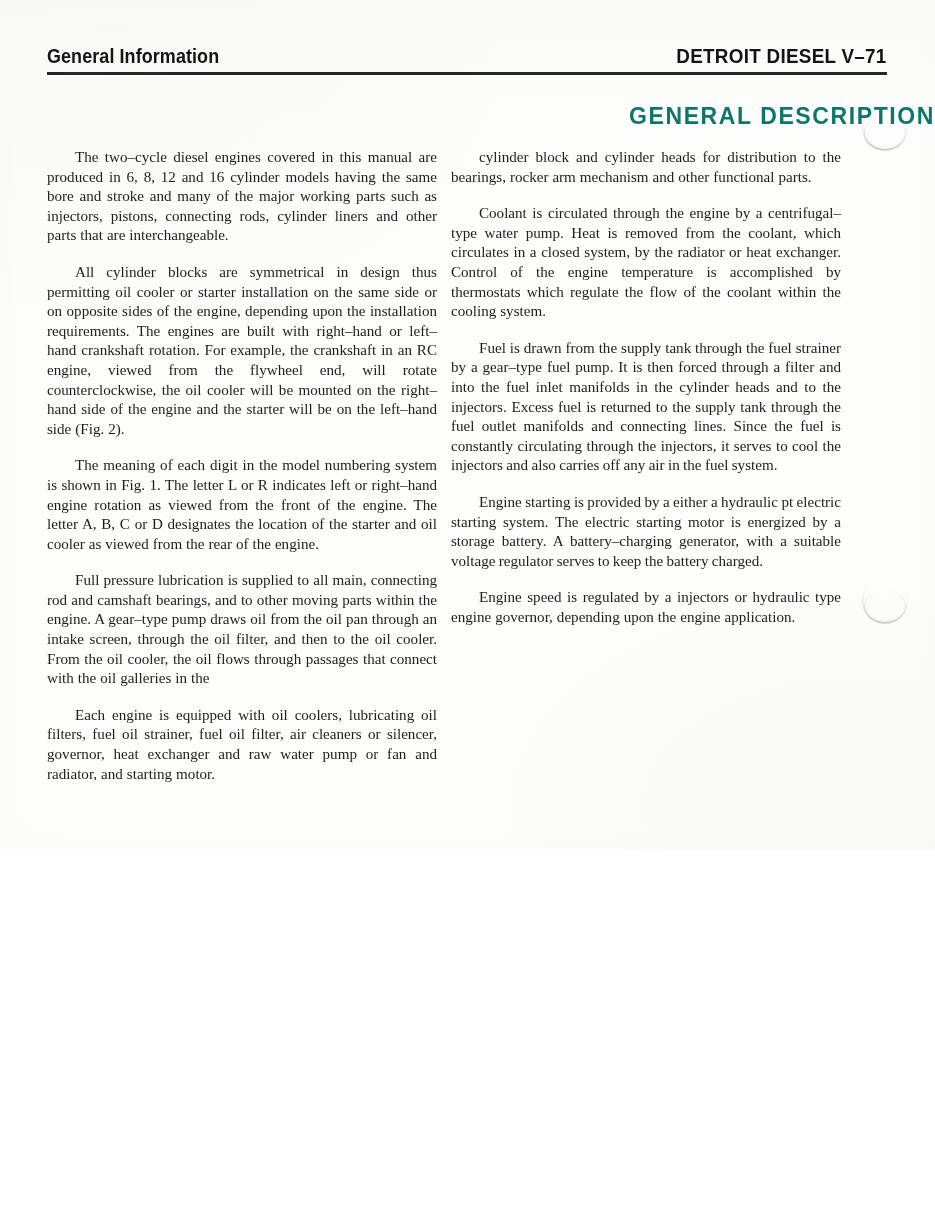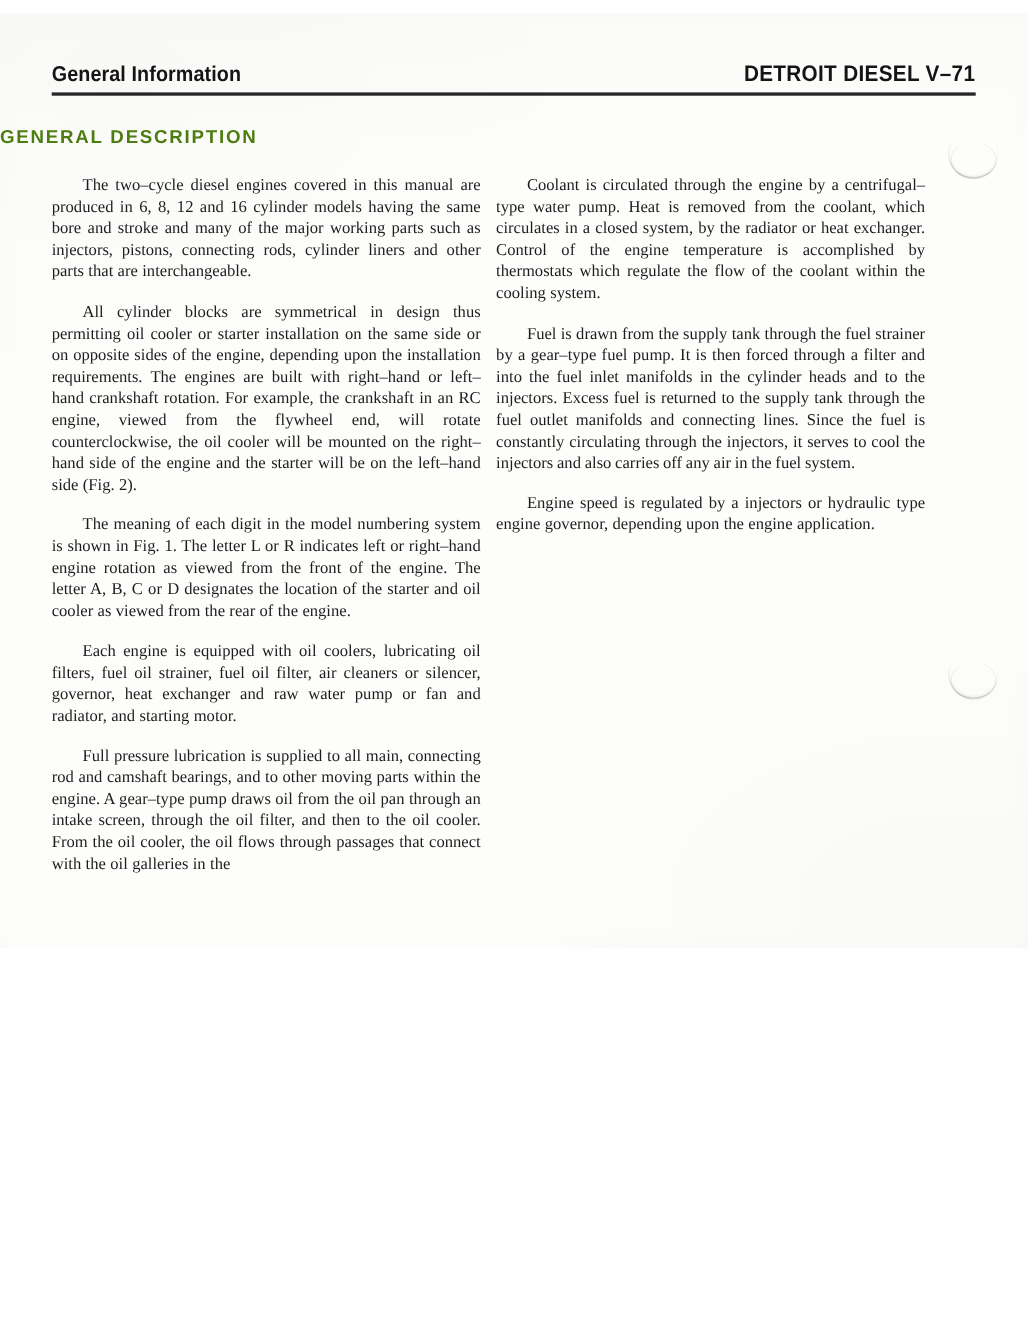--- a/index.html
+++ b/index.html
@@ -5,21 +5,21 @@
 <style>
   html, body {
     margin: 0;
     padding: 0;
     background: #ffffff;
   }
   #page {
     position: relative;
     width: 935px;
     height: 850px;
-    margin: 12px auto;
+    margin: 0 auto;
     background: #fdfdfc;
     overflow: hidden;
     font-family: "Liberation Serif", "DejaVu Serif", serif;
     color: #1b1b1b;
     
     box-shadow: inset 0 0 60px rgba(0,0,0,0.012);
   }
 
   
   .scan-tint {
@@ -62,26 +62,26 @@
     height: 2.5px;
     background: #262626;
   }
 
   
   .section-title {
     position: absolute;
     left: 0;
     right: 0;
     top: 103px;
-    text-align: left;
+    text-align: right;
     font-family: "Liberation Sans", "DejaVu Sans", sans-serif;
     font-weight: bold;
-    font-size: 17px;
+    font-size: 23px;
     letter-spacing: 1.6px;
-    color: #4d7c0f;
+    color: #0f766e;
   }
 
   
   .columns {
     position: absolute;
     left: 47px;
     top: 148px;
     width: 806px;
     display: flex;
     gap: 14px;
@@ -188,27 +188,29 @@
   <div class="head-rule"></div>
 
   <div class="section-title">GENERAL DESCRIPTION</div>
 
   <div class="columns">
 
     <div class="col">
       <p>The two–cycle diesel engines covered in this manual are produced in 6, 8, 12 and 16 cylinder models having the same bore and stroke and many of the major working parts such as injectors, pistons, connecting rods, cylinder liners and other parts that are interchangeable.</p>
       <p>All cylinder blocks are symmetrical in design thus permitting oil cooler or starter installation on the same side or on opposite sides of the engine, depending upon the installation requirements. The engines are built with right–hand or left–hand crankshaft rotation. For example, the crankshaft in an RC engine, viewed from the flywheel end, will rotate counterclockwise, the oil cooler will be mounted on the right–hand side of the engine and the starter will be on the left–hand side (Fig. 2).</p>
       <p>The meaning of each digit in the model numbering system is shown in Fig. 1. The letter L or R indicates left or right–hand engine rotation as viewed from the front of the engine. The letter A, B, C or D designates the location of the starter and oil cooler as viewed from the rear of the engine.</p>
+      <p>Full pressure lubrication is supplied to all main, connecting rod and camshaft bearings, and to other moving parts within the engine. A gear–type pump draws oil from the oil pan through an intake screen, through the oil filter, and then to the oil cooler. From the oil cooler, the oil flows through passages that connect with the oil galleries in the</p>
       <p>Each engine is equipped with oil coolers, lubricating oil filters, fuel oil strainer, fuel oil filter, air cleaners or silencer, governor, heat exchanger and raw water pump or fan and radiator, and starting motor.</p>
-      <p>Full pressure lubrication is supplied to all main, connecting rod and camshaft bearings, and to other moving parts within the engine. A gear–type pump draws oil from the oil pan through an intake screen, through the oil filter, and then to the oil cooler. From the oil cooler, the oil flows through passages that connect with the oil galleries in the</p>
     </div>
 
     <div class="col">
+      <p>cylinder block and cylinder heads for distribution to the bearings, rocker arm mechanism and other functional parts.</p>
       <p>Coolant is circulated through the engine by a centrifugal–type water pump. Heat is removed from the coolant, which circulates in a closed system, by the radiator or heat exchanger. Control of the engine temperature is accomplished by thermostats which regulate the flow of the coolant within the cooling system.</p>
       <p class="tight">Fuel is drawn from the supply tank through the fuel strainer by a gear–type fuel pump. It is then forced through a filter and into the fuel inlet manifolds in the cylinder heads and to the injectors. Excess fuel is returned to the supply tank through the fuel outlet manifolds and connecting lines. Since the fuel is constantly circulating through the injectors, it serves to cool the injectors and also carries off any air in the fuel system.</p>
+      <p class="tight">Engine starting is provided by a either a hydraulic pt electric starting system. The electric starting motor is energized by a storage battery. A battery–charging generator, with a suitable voltage regulator serves to keep the battery charged.</p>
       <p>Engine speed is regulated by a injectors or hydraulic type engine governor, depending upon the engine application.</p>
     </div>
 
   </div>
 
   <div class="hole" style="left:862px; top:105px;"></div>
   <div class="hole" style="left:862px; top:578px;"></div>
   <div class="hole" style="left:862px; top:1062px;"></div>
 
   <div class="foot-rule"></div>

